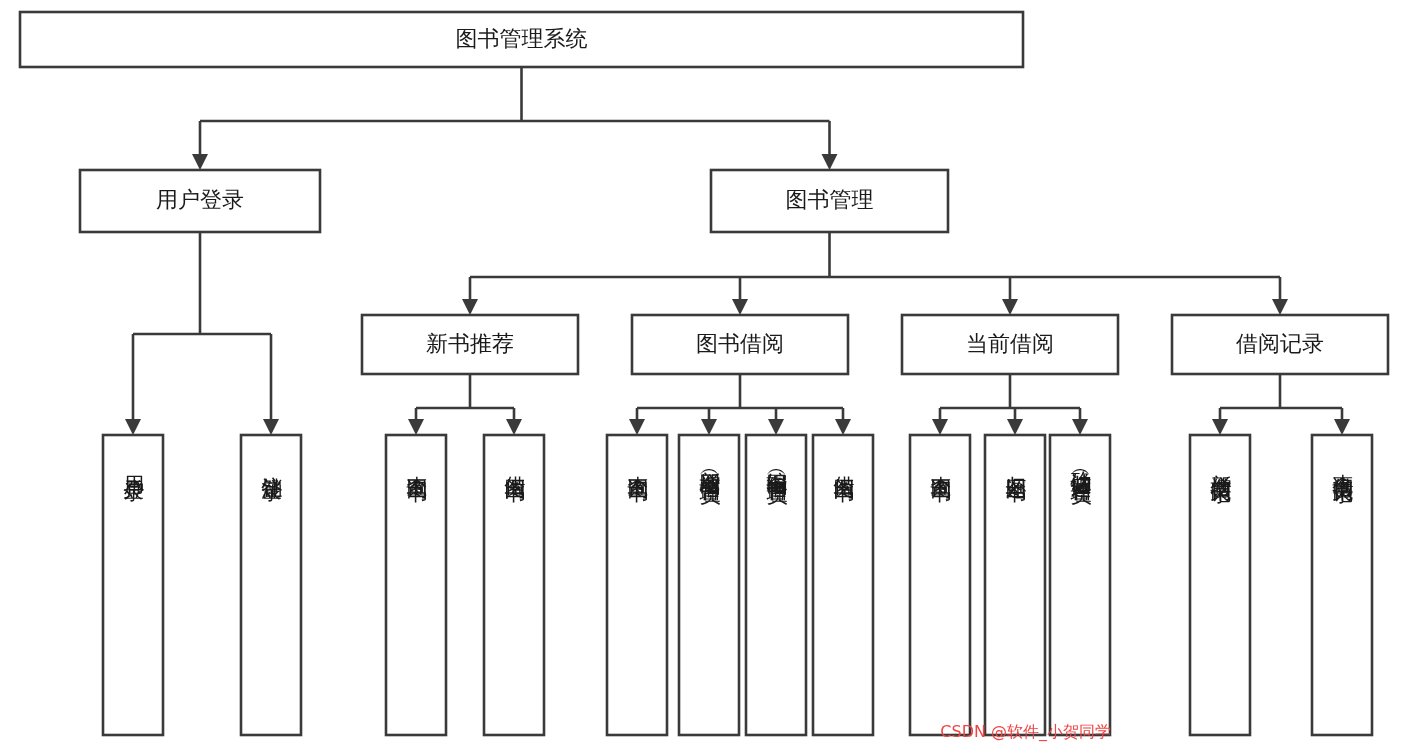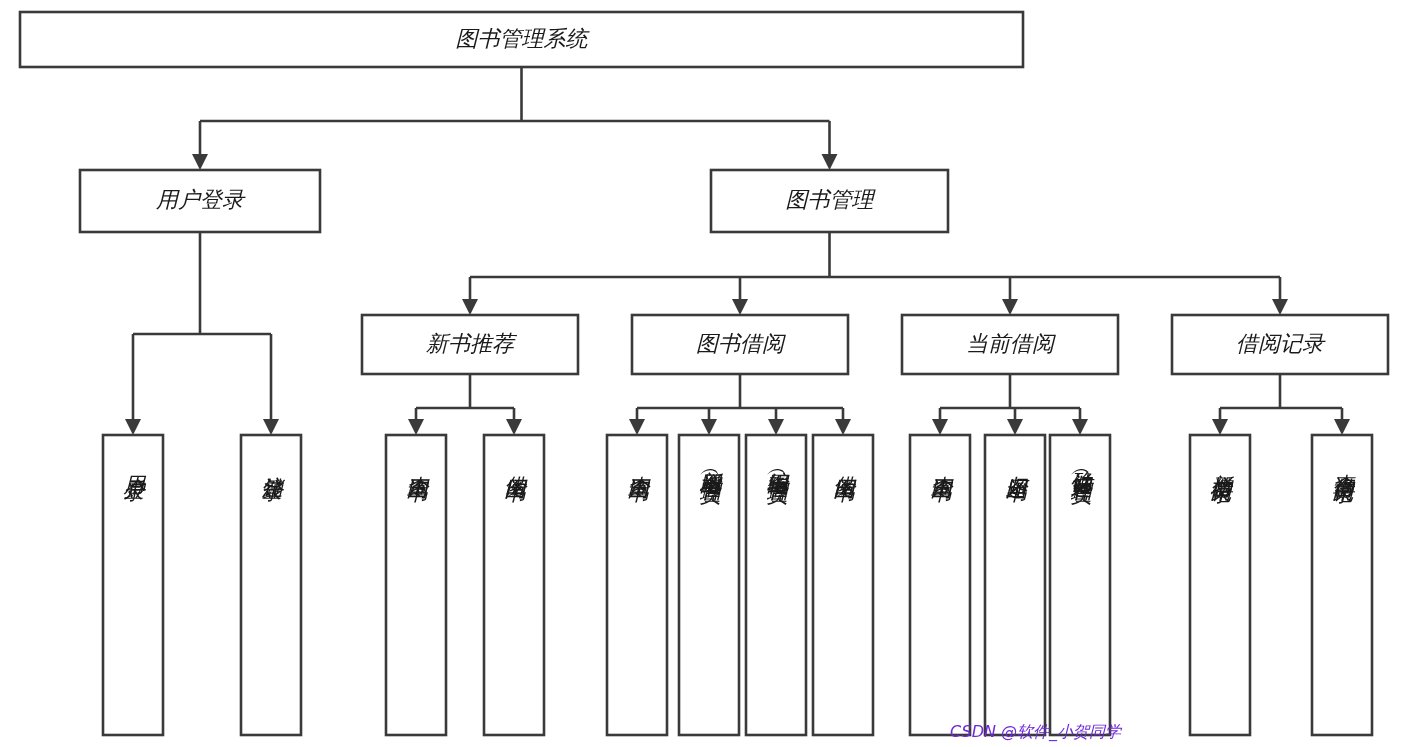--- a/index.html
+++ b/index.html
@@ -13,21 +13,20 @@
     font-family: "DejaVu Sans", "Liberation Sans", sans-serif;
     overflow: hidden;
     position: relative;
   }
   #diagram-root {
     position: absolute;
     left: 0;
     top: 0;
     width: 1131px;
     height: 747px;
-    font-style: italic;
   }
   svg { display: block; }
 
   .node-box {
     fill: #ffffff;
     stroke: #3a3a3a;
     stroke-width: 2.6;
   }
   .node-label {
     fill: #1a1a1a;
@@ -44,25 +43,25 @@
   }
   .link-line {
     stroke: #3a3a3a;
     stroke-width: 2.6;
     fill: none;
     stroke-linecap: butt;
   }
   .link-arrow { fill: #3a3a3a; stroke: none; }
   .watermark {
     position: absolute;
-    right: 10px;
+    right: 20px;
     bottom: 4px;
     font-family: "DejaVu Sans", "Liberation Sans", sans-serif;
     font-size: 16px;
-    color: #6d28d9;
+    color: #ef4444;
     white-space: nowrap;
     pointer-events: none;
   }
 </style>
 </head>
 <body>
 
 <div id="diagram-root">
   <svg id="tree-svg" width="1405" height="747" viewBox="0 0 1405 747" xmlns="http://www.w3.org/2000/svg">
       <path d="M521.5 67 L521.5 121" class="link-line"></path>

